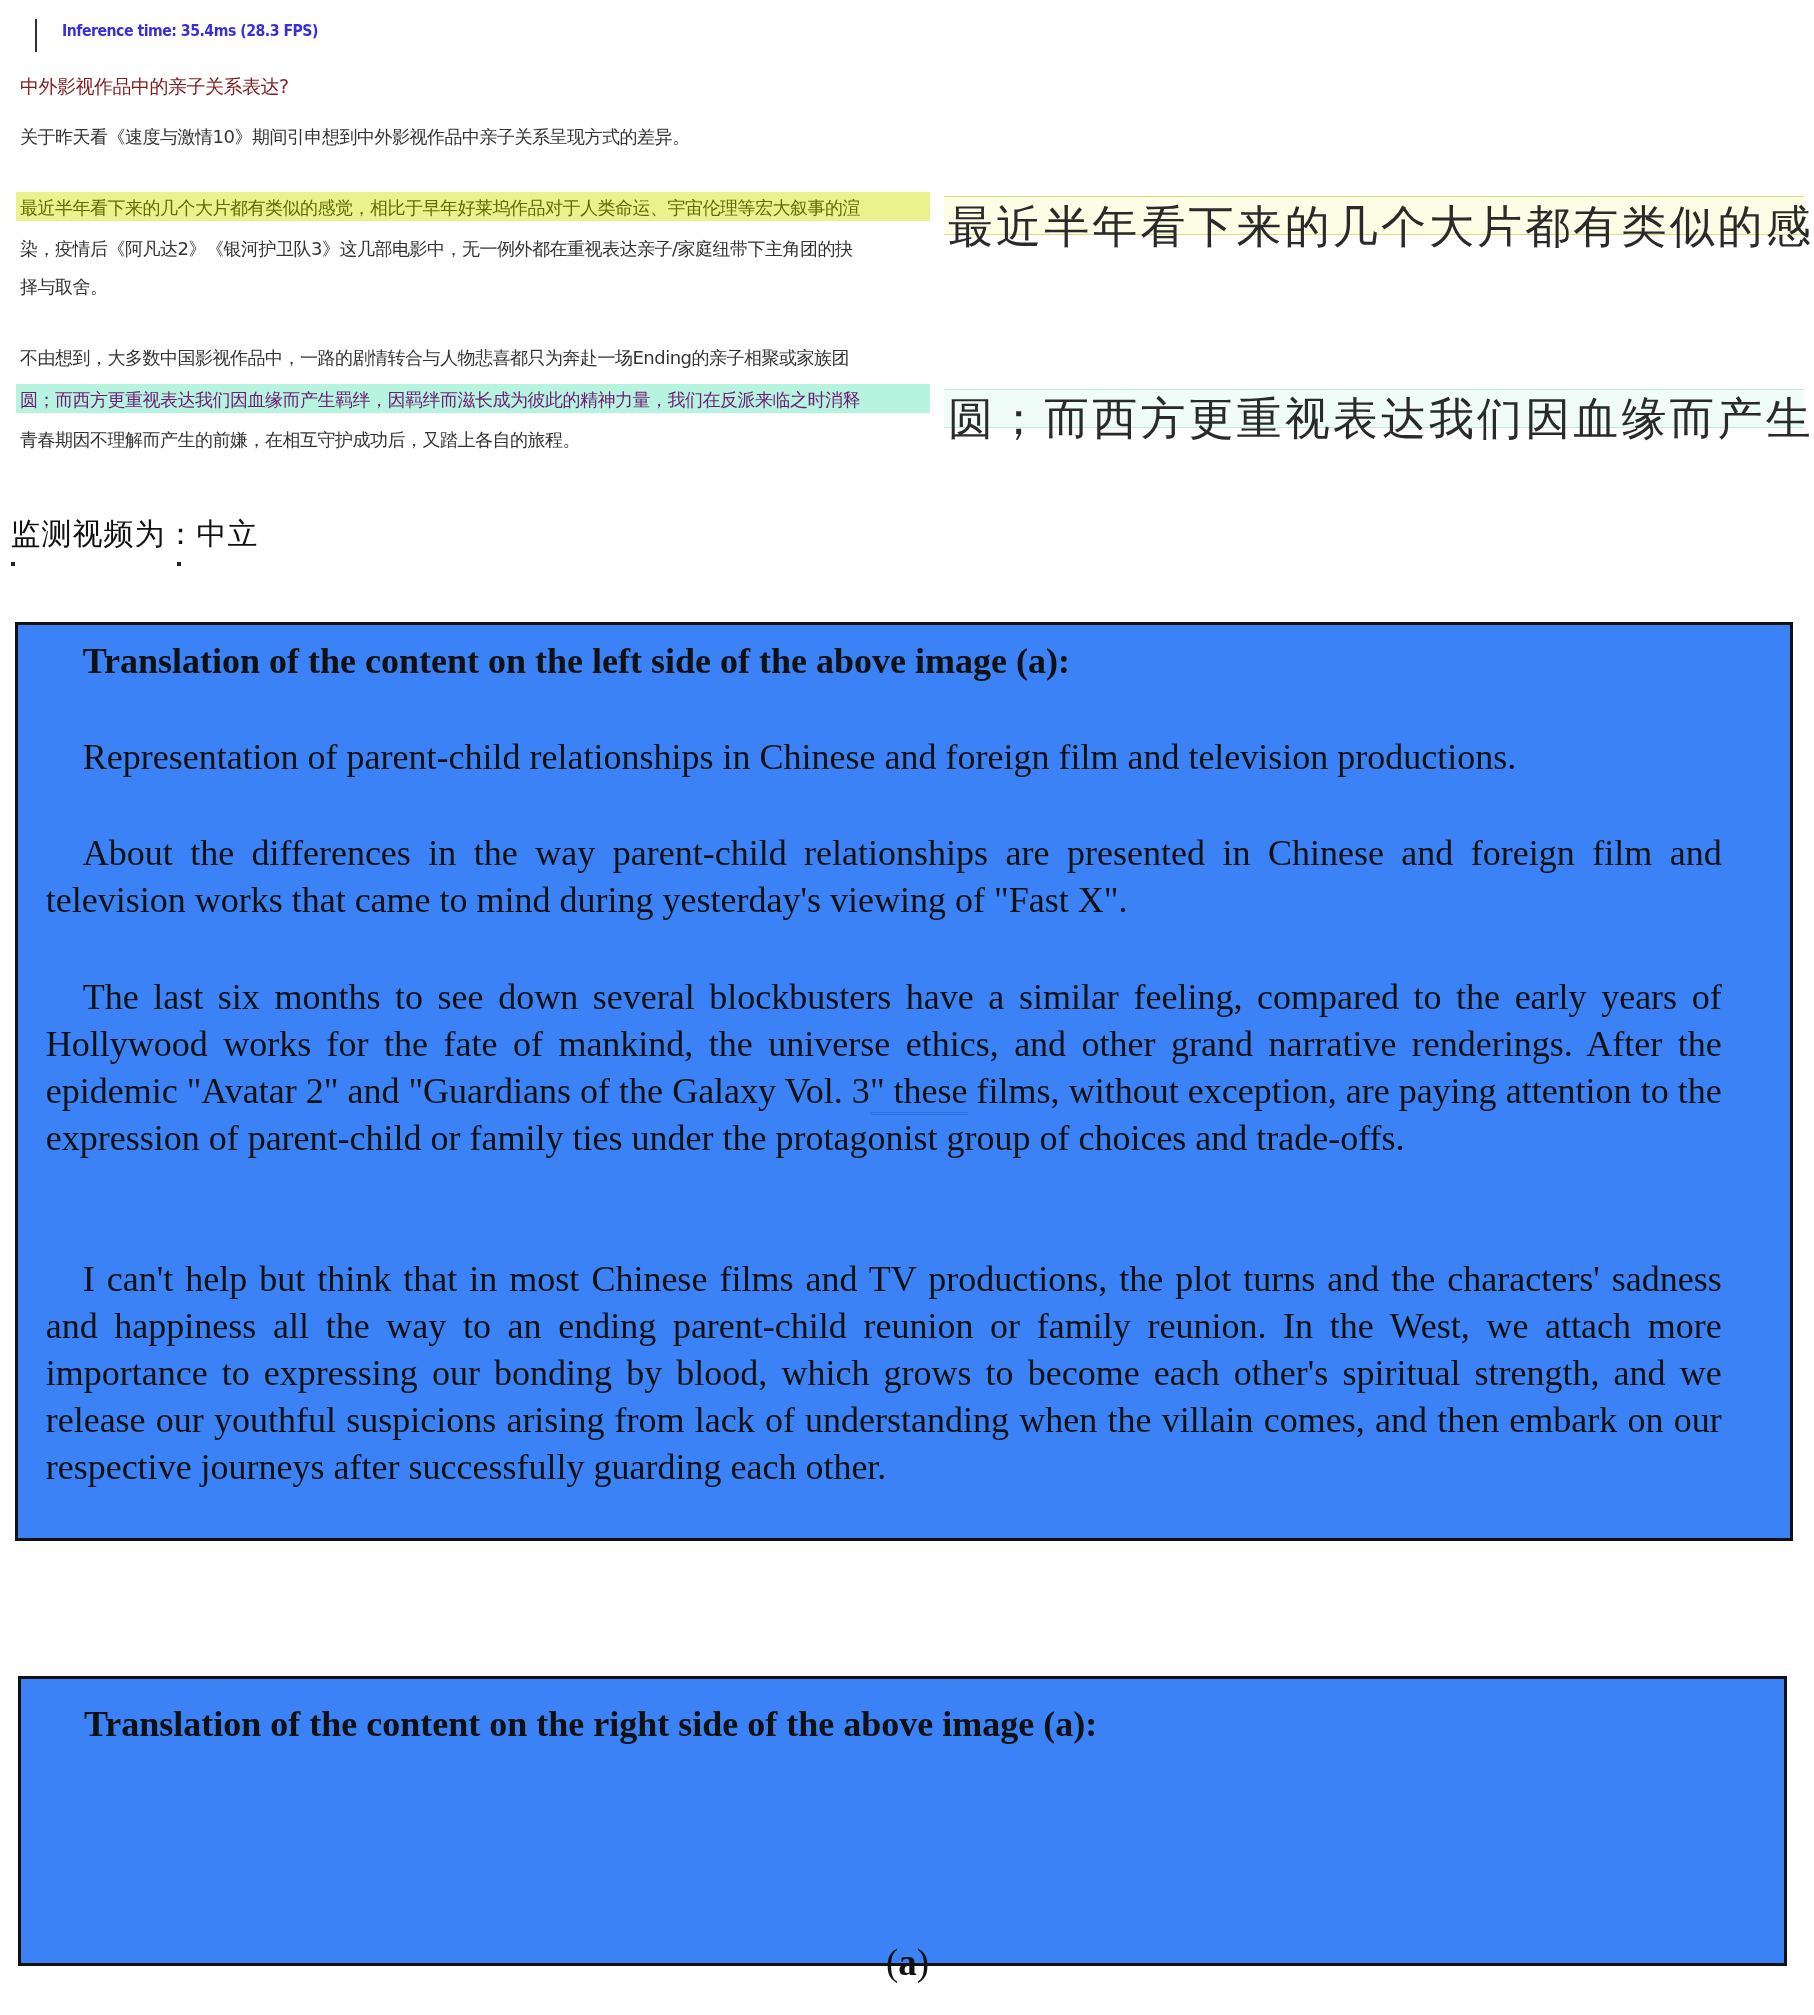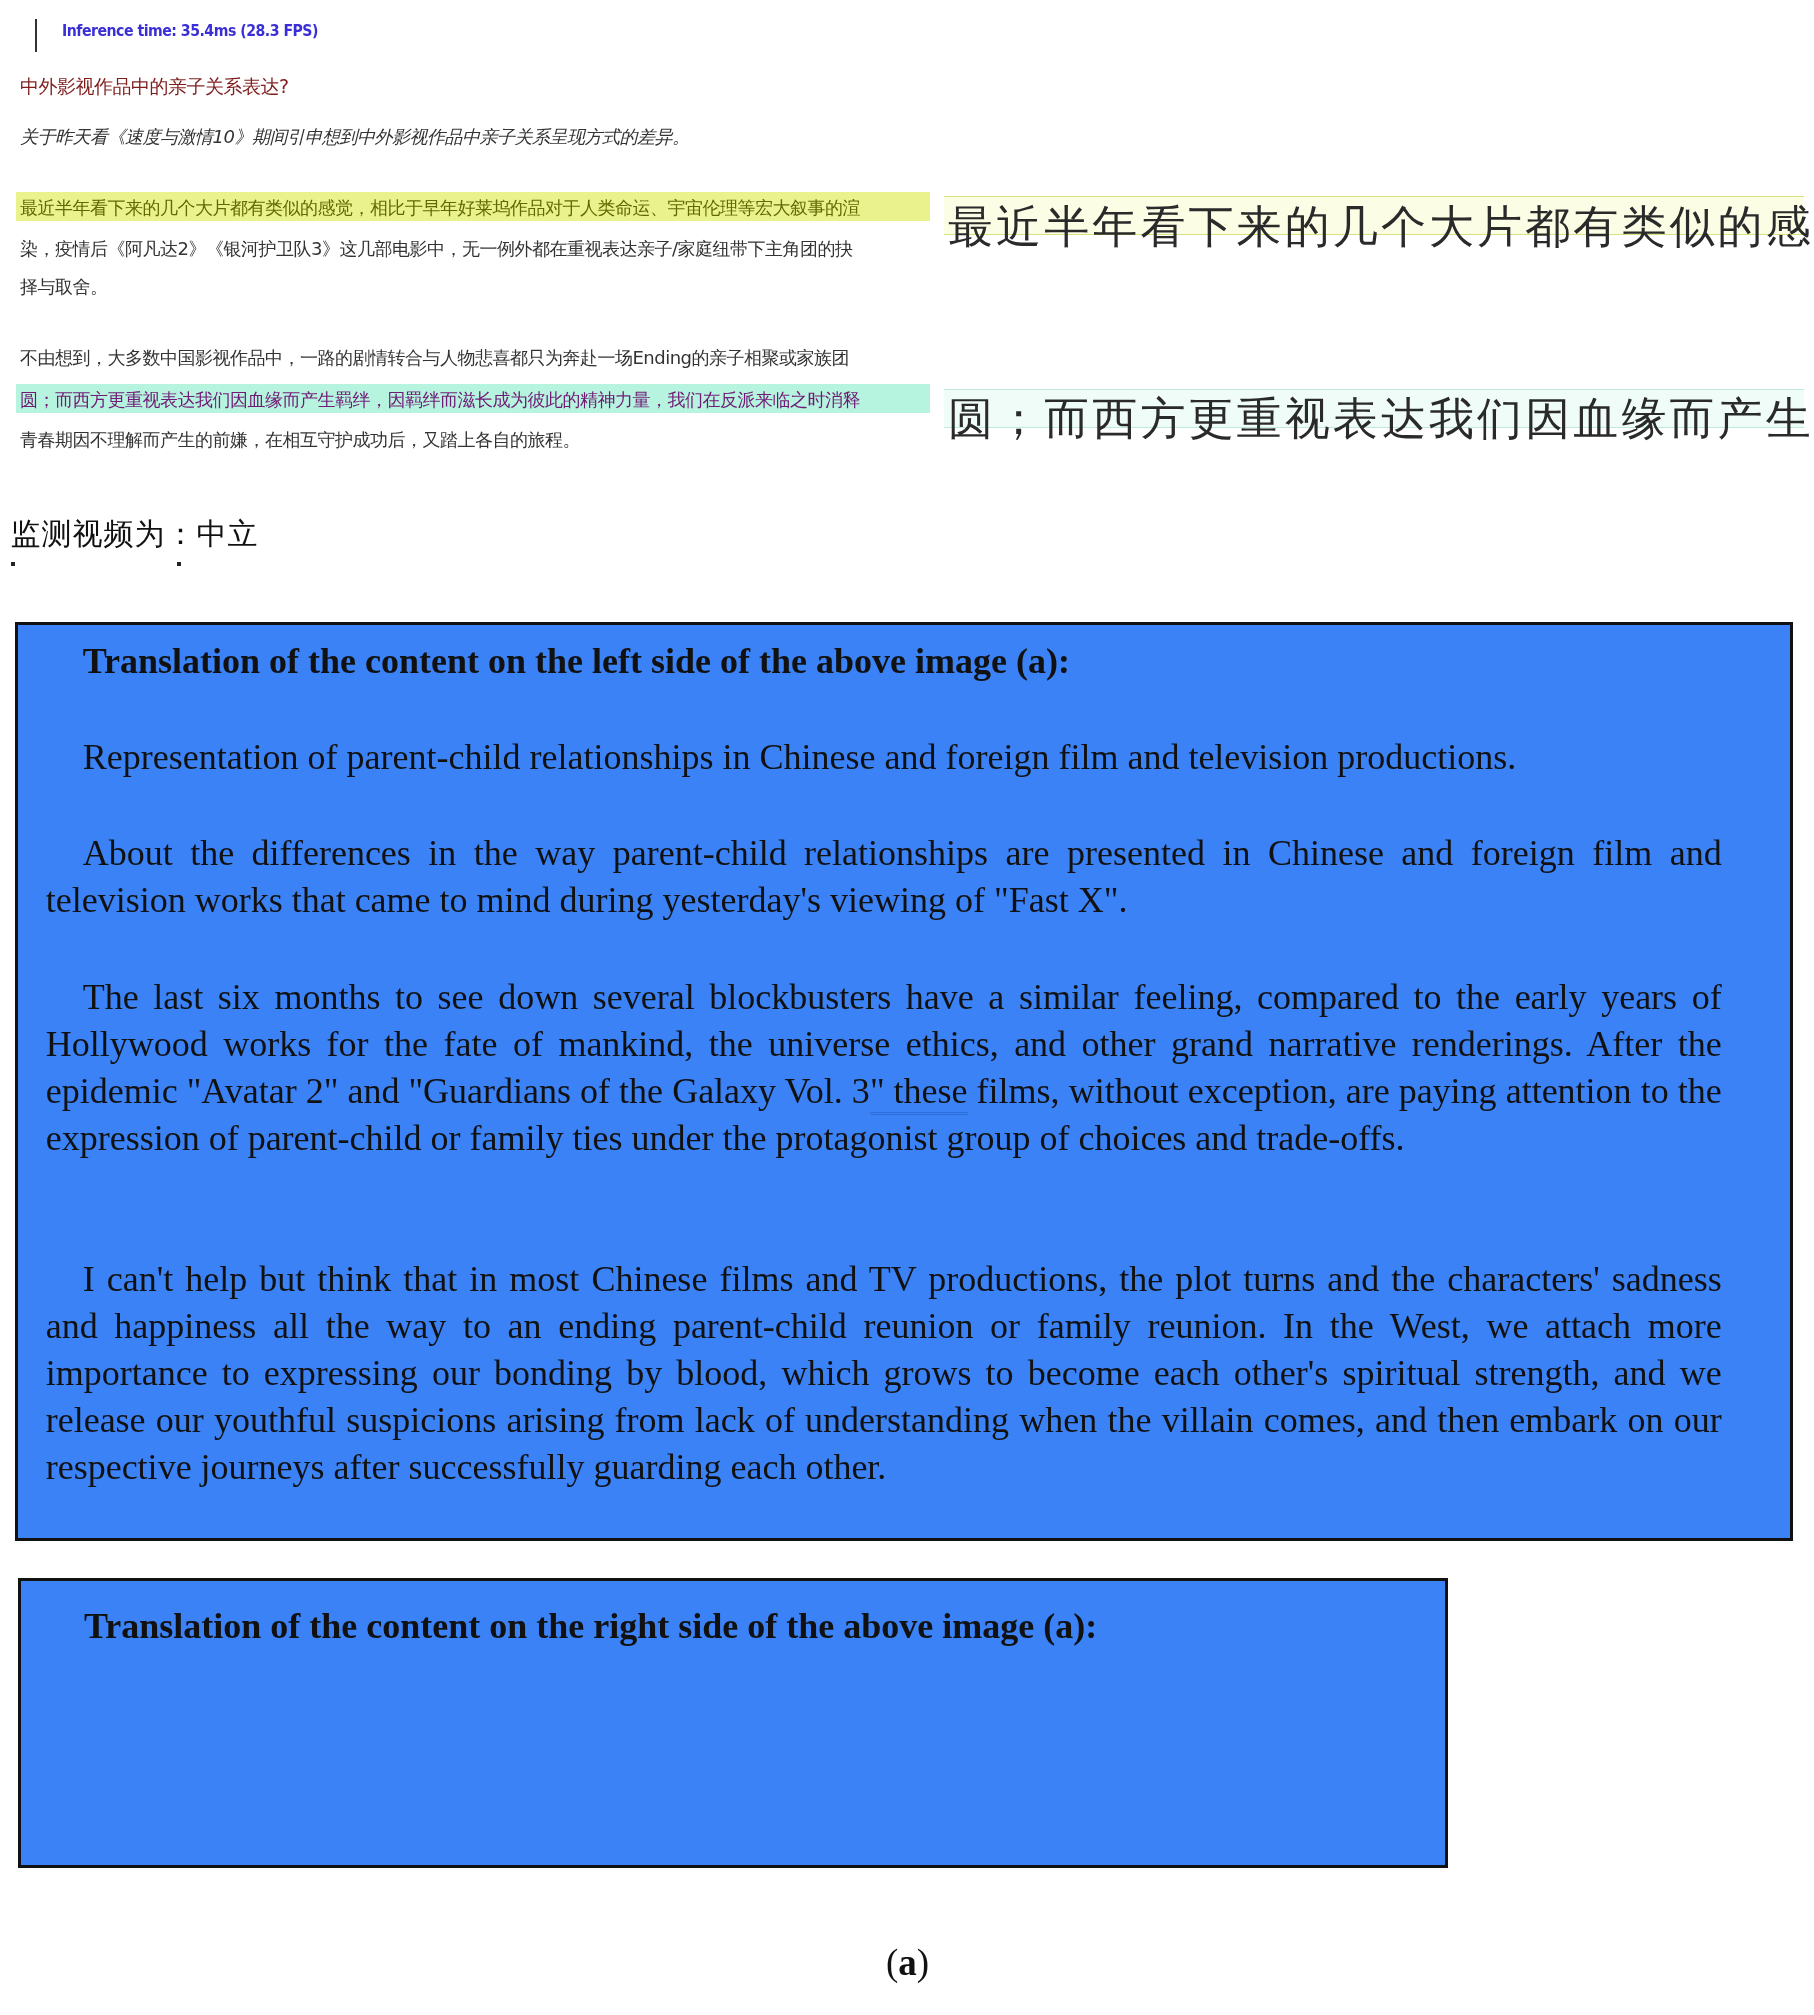--- a/index.html
+++ b/index.html
@@ -26,21 +26,21 @@
   .big-hl-teal { background:#effcf7; border-top:1.6px solid #bfe9da; border-bottom:1.6px solid #bfe9da; }
 
   .monitor { left:10.5px; top:514px; font-size:30px; color:#111; white-space:nowrap; letter-spacing:1px; }
   .monitor-dots { left:10.5px; top:562px; width:173px; height:4.2px; }
   .monitor-dots span { position:absolute; top:0; width:4.2px; height:4.2px; background:#222; }
 
   
   .tbox { position:absolute; background:#3b82f6; border:3.1px solid #111; box-sizing:border-box;
           font-family:"Liberation Serif","DejaVu Serif", serif; color:#111; }
   .tbox1 { left:14.7px; top:622px; width:1778px; height:919px; }
-  .tbox2 { left:18px; top:1578px; width:1430px; height:290px; }
+  .tbox2 { left:18px; top:1676px; width:1769px; height:290px; }
   .tbox h2 { position:absolute; margin:0; font-size:36px; font-weight:bold; white-space:nowrap; }
   .tbox p { position:absolute; margin:0; font-size:36px; line-height:47px; text-align:justify; }
   .tbox1 h2 { left:65px; top:14.7px; }
   .tbox1 .p1 { left:28px; right:68px; top:109px; text-indent:37px; }
   .tbox1 .p2 { left:28px; right:68px; top:205px; text-indent:37px; }
   .tbox1 .p3 { left:28px; right:68px; top:349px; text-indent:37px; }
   .tbox1 .p4 { left:28px; right:68px; top:631px; text-indent:37px; }
   .dbl-ul { border-bottom:3.1px double #2f6fdc; padding-bottom:1px; }
 
   .tbox2 h2 { left:63px; top:24px; }
@@ -51,21 +51,21 @@
              font-family:"Liberation Serif","DejaVu Serif", serif; color:#111; }
   .caption b { font-weight:bold; }
 </style>
 </head>
 <body>
 
 <div class="abs cursor-bar"></div>
 <div class="abs inference">Inference time: 35.4ms (28.3 FPS)</div>
 
 <div class="abs cn-title">中外影视作品中的亲子关系表达?</div>
-<div class="abs cn-line" style="top:125px;font-style:italic;">关于昨天看《速度与激情10》期间引申想到中外影视作品中亲子关系呈现方式的差异。</div>
+<div class="abs cn-line" style="top:125px;">关于昨天看《速度与激情10》期间引申想到中外影视作品中亲子关系呈现方式的差异。</div>
 
 <div class="abs hl hl-yellow" style="top:192px; width:914px;"></div>
 <div class="abs cn-line hl-text-yellow" style="top:196px;text-align:right;">最近半年看下来的几个大片都有类似的感觉，相比于早年好莱坞作品对于人类命运、宇宙伦理等宏大叙事的渲</div>
 <div class="abs cn-line" style="top:237px;">染，疫情后《阿凡达2》《银河护卫队3》这几部电影中，无一例外都在重视表达亲子/家庭纽带下主角团的抉</div>
 <div class="abs cn-line" style="top:275px;">择与取舍。</div>
 
 <div class="abs cn-line" style="top:346px;">不由想到，大多数中国影视作品中，一路的剧情转合与人物悲喜都只为奔赴一场Ending的亲子相聚或家族团</div>
 <div class="abs hl hl-teal" style="top:384px; width:914px;"></div>
 <div class="abs cn-line hl-text-teal" style="top:388px;">圆；而西方更重视表达我们因血缘而产生羁绊，因羁绊而滋长成为彼此的精神力量，我们在反派来临之时消释</div>
 <div class="abs cn-line" style="top:428px;">青春期因不理解而产生的前嫌，在相互守护成功后，又踏上各自的旅程。</div>

